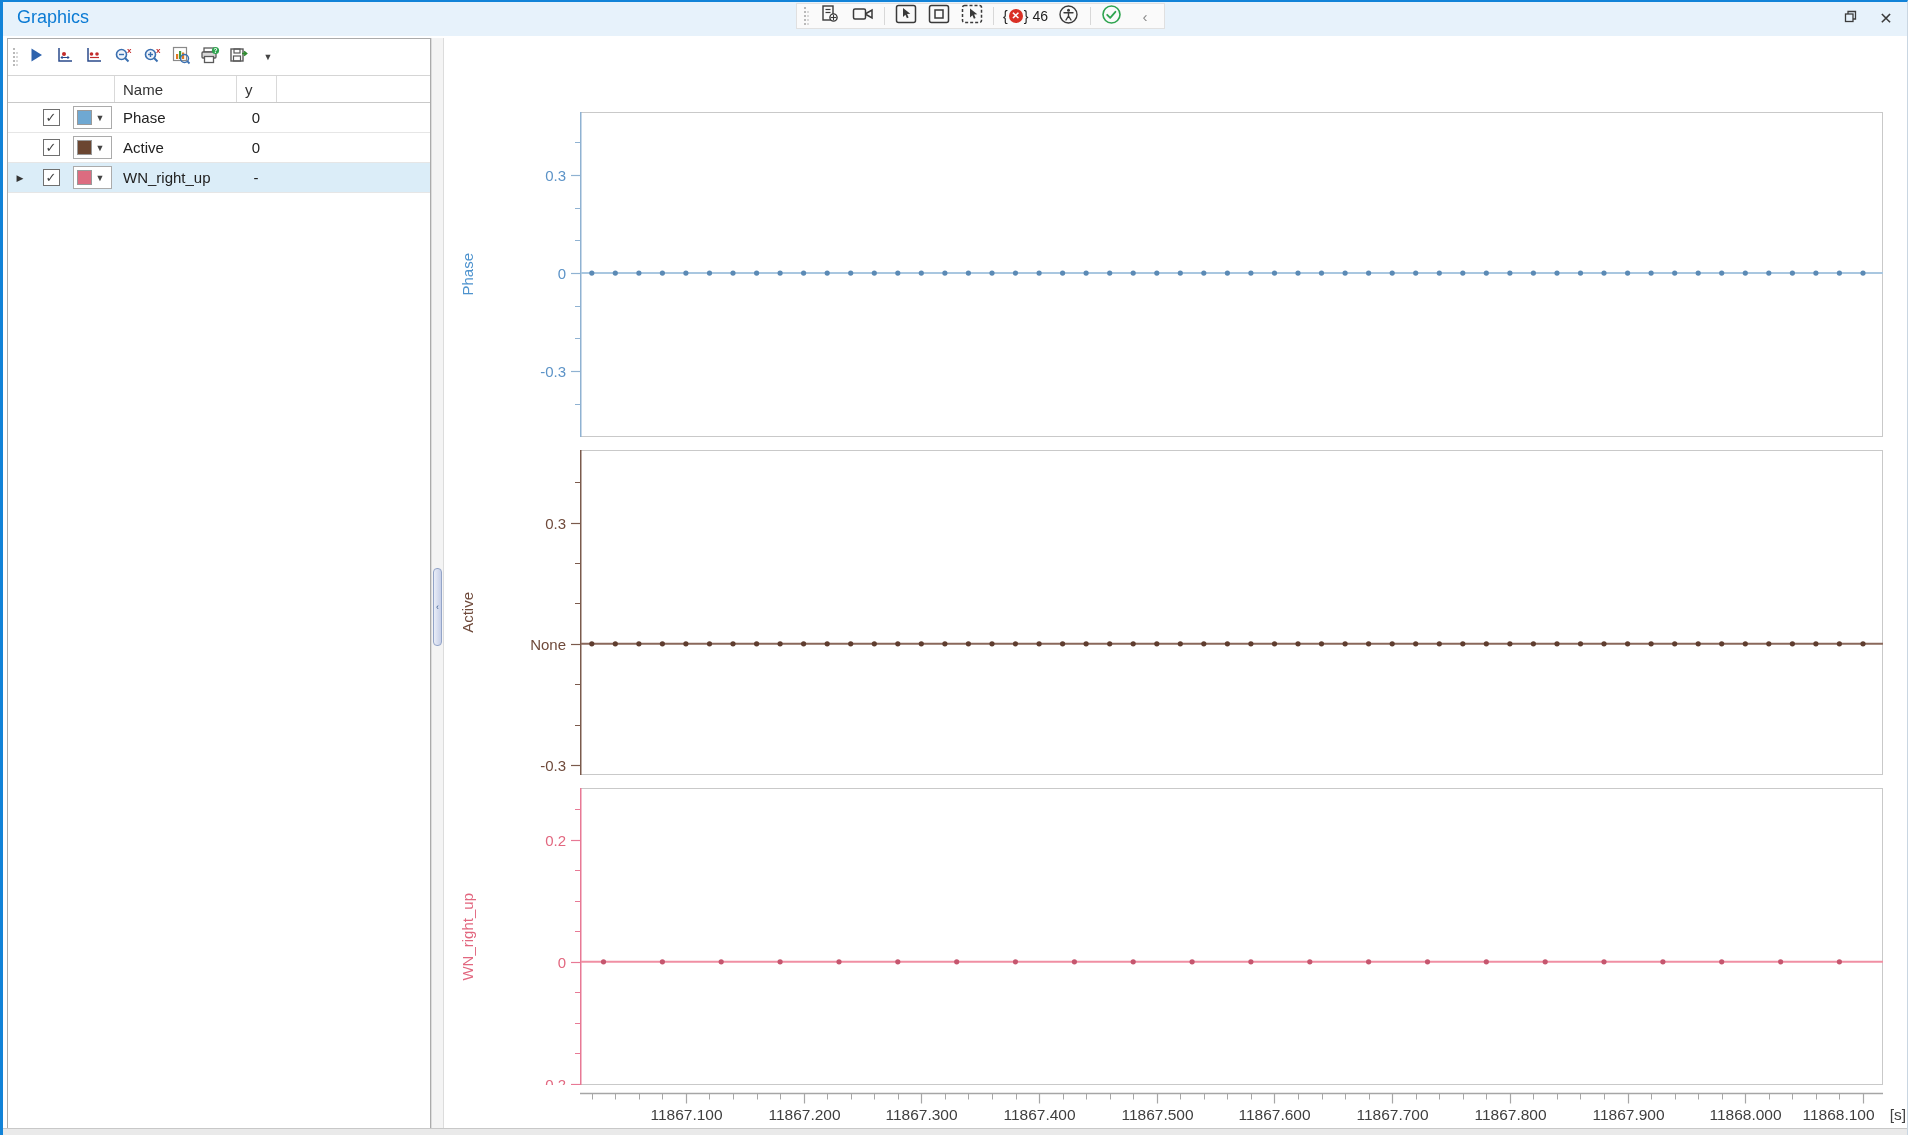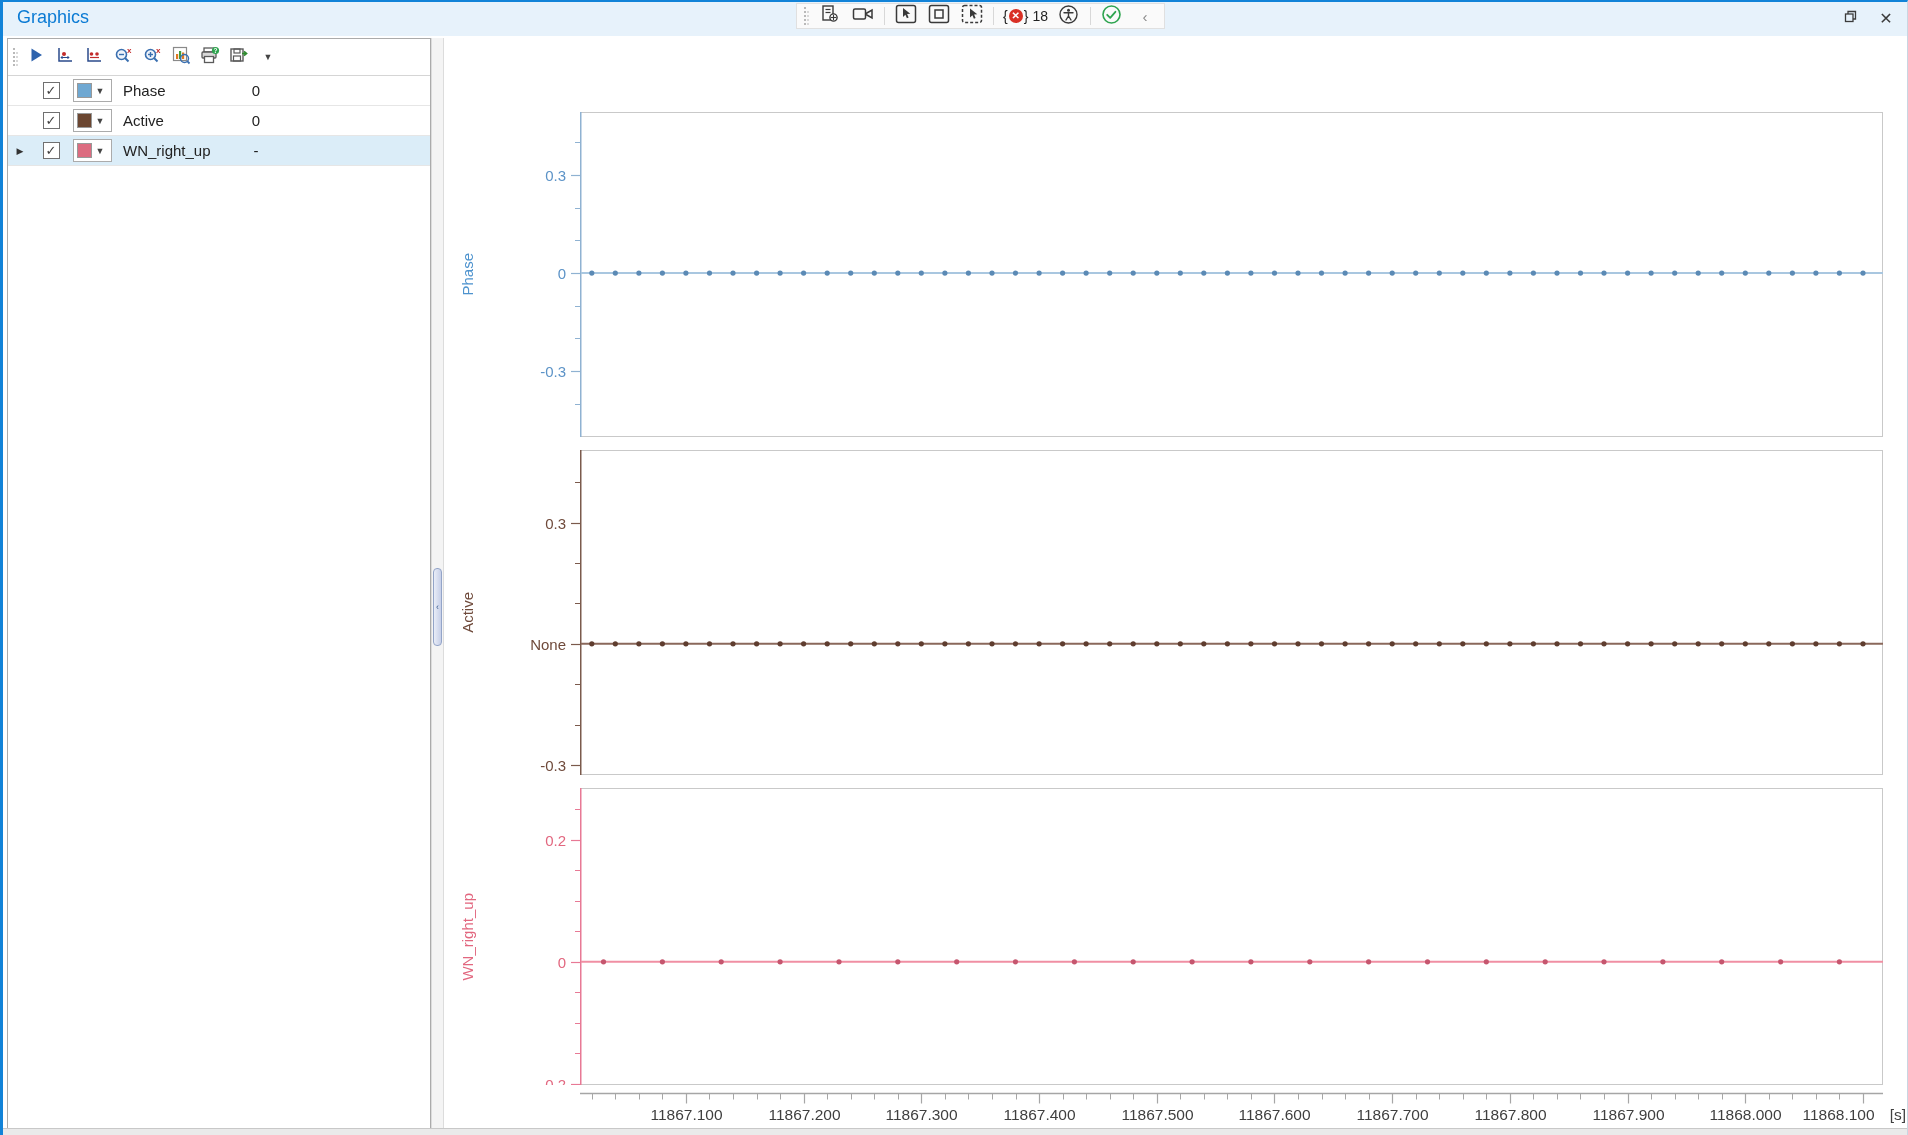--- a/index.html
+++ b/index.html
@@ -116,21 +116,21 @@
               <rect x="1.5" y="1.5" width="19" height="17" rx="2" fill="none" stroke="#3a3a3a" stroke-width="1.5" stroke-dasharray="3 2"></rect>
               <path d="M9 4.5 v9 l2.4-2.2 1.5 3.4 1.7-.8-1.5-3.3 3.2-.3 Z" fill="#3a3a3a"></path>
             </svg>
         </span>
       </div>
       <div class="tsep"></div>
       <div class="badge-group">
         <span>{</span>
           <span class="badge-circle">✕</span>
           <span>}</span>
-          <span style="margin-left:3px;">18</span>
+          <span style="margin-left:3px;">46</span>
       </div>
       <div class="tbtn">
         <span>
           <svg width="21" height="21" viewBox="0 0 21 21">
               <circle cx="10.5" cy="10.5" r="8.5" fill="none" stroke="#3a3a3a" stroke-width="1.4"></circle>
               <circle cx="10.5" cy="6.3" r="1.5" fill="#3a3a3a"></circle>
               <path d="M6 8.7 H15 M10.5 8.7 V12 M10.5 12 L8 16 M10.5 12 L13 16" fill="none" stroke="#3a3a3a" stroke-width="1.4" stroke-linecap="round"></path>
             </svg>
         </span>
       </div>
@@ -246,20 +246,32 @@
                 <rect x="4.5" y="10" width="7" height="5" fill="none" stroke="#5a5a5a" stroke-width="1.2"></rect>
                 <path d="M13 7.5 h4 m-2-2.2 l2.6 2.2 -2.6 2.2" fill="none" stroke="#2e8b2e" stroke-width="1.6"></path>
               </svg>
           </span>
         </div>
         <div class="pbtn">
             <span class="caret">▼</span>
           </div>
       </div>
 
+      <div class="grid-header">
+        <div class="c-ind gh"></div>
+        <div class="c-check gh"></div>
+        <div class="c-color gh"></div>
+        <div class="c-name gh b">
+            <span>Name</span>
+          </div>
+        <div class="c-y gh b">
+            <span>y</span>
+          </div>
+        <div class="c-rest gh b"></div>
+      </div>
 
       <div id="signal-rows">
           <div class="grid-row">
             <div class="row-ind"></div>
             <div class="c-check">
               <div class="checkbox">✓</div>
             </div>
             <div class="c-color">
               <div class="combo">
                 <div class="swatch" style="background:#6fa8d2"></div>

